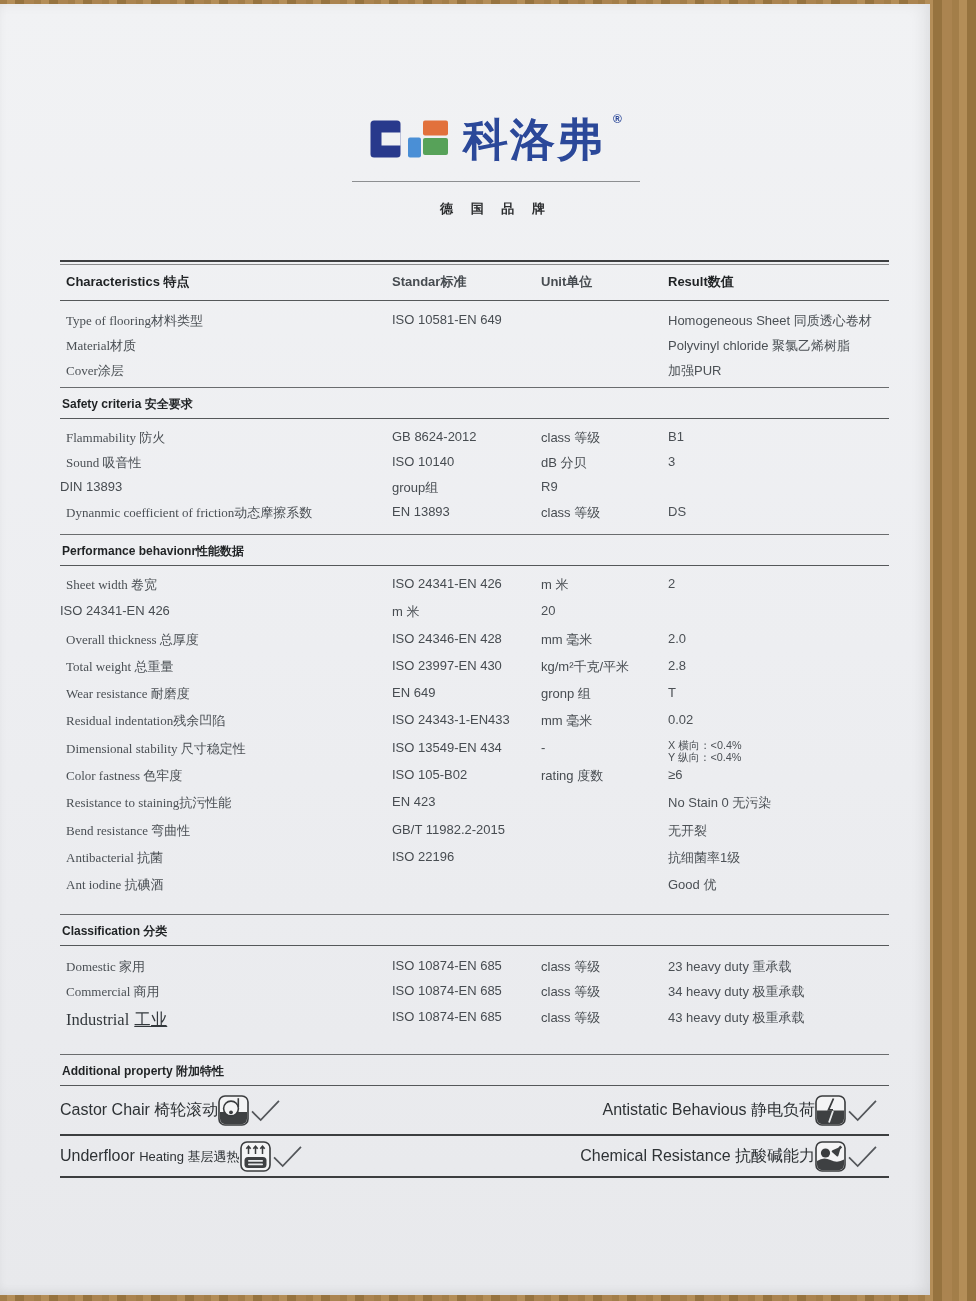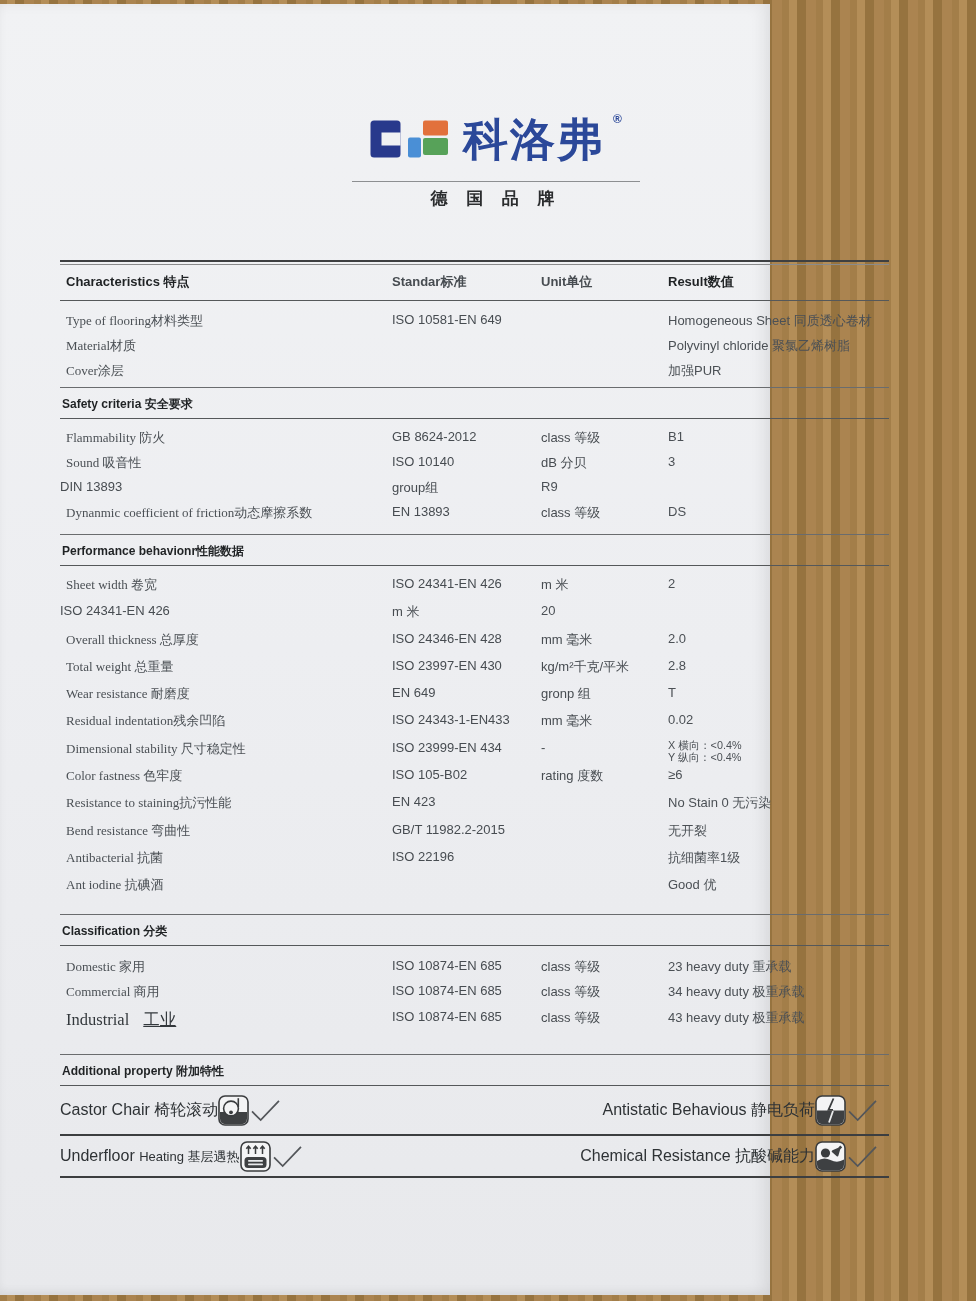--- a/index.html
+++ b/index.html
@@ -1,30 +1,30 @@
 <!DOCTYPE html>
 <html><head>
 <meta charset="utf-8">
 <style>
   html,body{margin:0;padding:0;background:#8a6a3e;}
   .stage{position:relative;width:976px;height:1301px;overflow:hidden;
     background:
       repeating-linear-gradient(90deg,#a37e49 0 7px,#b48e58 7px 15px,#96733f 15px 24px,#ab8450 24px 34px);
     font-family:"Liberation Sans","DejaVu Sans",sans-serif;}
-  .paper{position:absolute;left:0;top:4px;width:770px;height:1291px;
+  .paper{position:absolute;left:0;top:4px;width:930px;height:1291px;
     background:linear-gradient(180deg,#f1f2f4 0%,#edeef1 50%,#e8e9ec 100%);
     box-shadow:inset -8px 0 14px rgba(0,0,0,0.06), inset 0 -4px 8px rgba(0,0,0,0.04);}
   
   .logo-wrap{position:absolute;left:352px;top:104px;width:288px;text-align:center;}
   .logo-row{height:62px;display:flex;align-items:center;justify-content:center;gap:9px;}
   .logo-mark{width:84px;height:38px;flex:0 0 auto;}
   .logo-cn{font-size:45px;font-weight:bold;color:#2b4899;letter-spacing:2px;line-height:45px;}
   .logo-reg{font-size:12px;font-weight:bold;color:#2b4899;align-self:flex-start;margin-top:4px;}
   .logo-rule{margin-top:11px;border-top:1px solid #8d8f91;}
-  .tagline{margin-top:5px;font-size:17px;font-weight:bold;color:#2b2d2f;letter-spacing:7px;}
+  .tagline{margin-top:18px;font-size:13px;font-weight:bold;color:#2b2d2f;letter-spacing:7px;}
   
   .doc{position:absolute;left:60px;top:256px;width:829px;color:#4b5055;font-size:13px;}
   .tl1{height:2px;background:#3d3f41;}
   .tl2{height:1px;background:#8a8b8c;margin-top:2px;}
   .grid{display:grid;grid-template-columns:332px 149px 127px 1fr;align-items:start;}
   .thead{padding:8px 0 9px;border-bottom:1px solid #55585a;font-weight:bold;font-size:13px;color:#1f2224;}
   .thead .c1{padding-left:6px;}
   .sec-title{font-size:12px;font-weight:bold;color:#1f2224;border-bottom:1px solid #55585a;padding:8px 0 5px 2px;}
   .rows{border-bottom:1px solid #6a6c6e;}
   .r .c1{padding-left:6px;font-family:Liberation Serif, serif;}
@@ -32,21 +32,21 @@
   .rows-intro{padding:11px 0 0;}
   .rows-intro .r{height:25px;}
   .rows-safety{padding:10px 0 5px;}
   .rows-safety .r{height:25px;}
   .rows-perf{padding:10px 0 10px;}
   .rows-perf .r{height:27.3px;}
   .rows-class{padding:12px 0 20px;}
   .rows-class .r{height:25.6px;}
   .dual .ln{display:block;font-size:10.8px;line-height:11.8px;}
   .big{font-size:16.5px;color:#33383c;}
-  .big .u{text-decoration:underline;margin-left:14px;}
+  .big .u{text-decoration:underline;margin-left:5px;}
   
   .addl-row{display:flex;align-items:center;justify-content:space-between;border-bottom:2px solid #3c3e40;}
   .addl-row1{height:48px;}
   .addl-row2{height:40px;}
   .addl-item{display:flex;align-items:center;}
   .addl-label{font-size:16px;color:#2e3235;}
   .addl-label .lbl-sm{font-size:13px;}
   .addl-item-right{margin-right:10px;}
   .prop-icon{width:31px;height:31px;flex:0 0 auto;}
   .check{width:33px;height:25px;flex:0 0 auto;}
@@ -164,21 +164,21 @@
           <span class="c4">T</span>
         </div>
         <div class="grid r">
           <span class="c1">Residual indentation残余凹陷</span>
           <span class="c2">ISO 24343-1-EN433</span>
           <span class="c3">mm 毫米</span>
           <span class="c4">0.02</span>
         </div>
         <div class="grid r">
           <span class="c1">Dimensional stability 尺寸稳定性</span>
-          <span class="c2">ISO 23999-EN 434</span>
+          <span class="c2">ISO 13549-EN 434</span>
           <span class="c3">-</span>
           <span class="c4 dual">
               <span class="ln">X 横向：&lt;0.4%</span>
               <span class="ln">Y 纵向：&lt;0.4%</span>
             </span>
         </div>
         <div class="grid r">
           <span class="c1">Color fastness 色牢度</span>
           <span class="c2">ISO 105-B02</span>
           <span class="c3">rating 度数</span>

